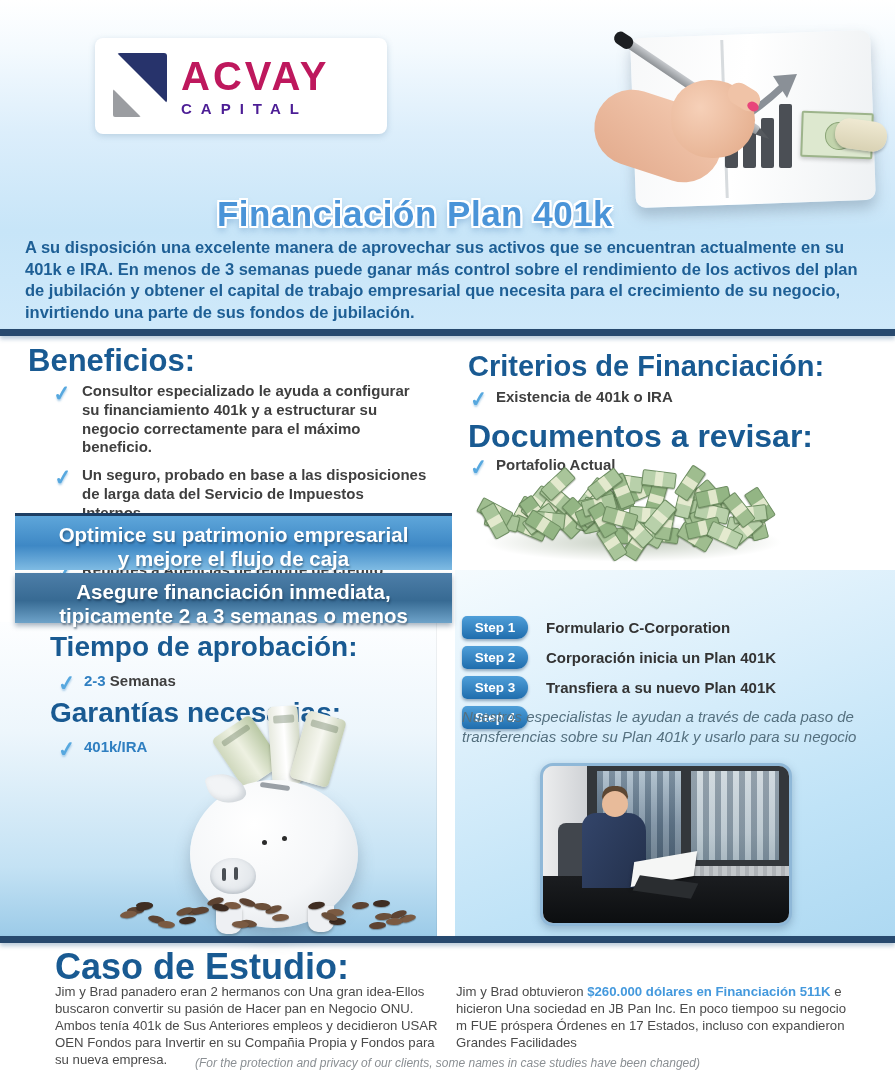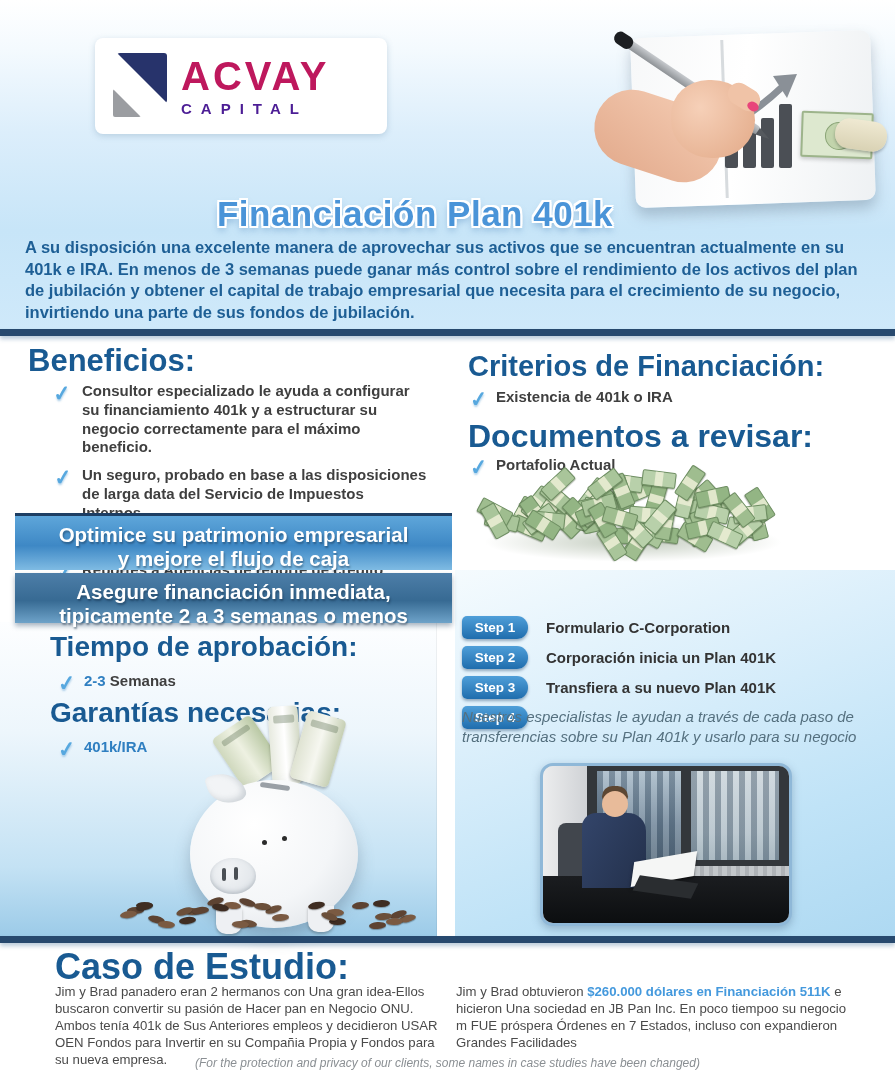--- a/index.html
+++ b/index.html
@@ -411,17 +411,17 @@
     <div class="of-head"></div>
     <div class="of-paper"></div>
     <div class="of-paper-ref"></div>
   </div>
 
   <div class="divider d2"></div>
 
   <div class="case-h h-blue">Caso de Estudio:</div>
   <div class="case-left">Jim y Brad panadero eran 2 hermanos con Una gran idea-Ellos buscaron convertir su pasión de Hacer pan en Negocio ONU. Ambos tenía 401k de Sus Anteriores empleos y decidieron USAR OEN Fondos para Invertir en su Compañia Propia y Fondos para su nueva empresa.</div>
   <div class="case-right">
-    <span>Jim y Brad obtuvieron </span><span class="case-hl">$260.000 dólares en Financiación 511K</span><span> e hicieron Una sociedad en JB Pan Inc. En poco tiempoo su negocio m FUE próspera Órdenes en 7 Estados, incluso con expandieron Grandes Facilidades</span>
+    <span>Jim y Brad obtuvieron </span><span class="case-hl">$260.000 dólares en Financiación 511K</span><span> e hicieron Una sociedad en JB Pan Inc. En poco tiempoo su negocio m FUE próspera Órdenes en 17 Estados, incluso con expandieron Grandes Facilidades</span>
   </div>
 
   <div class="footer-note">(For the protection and privacy of our clients, some names in case studies have been changed)</div>
 </div>
 
 </body></html>

